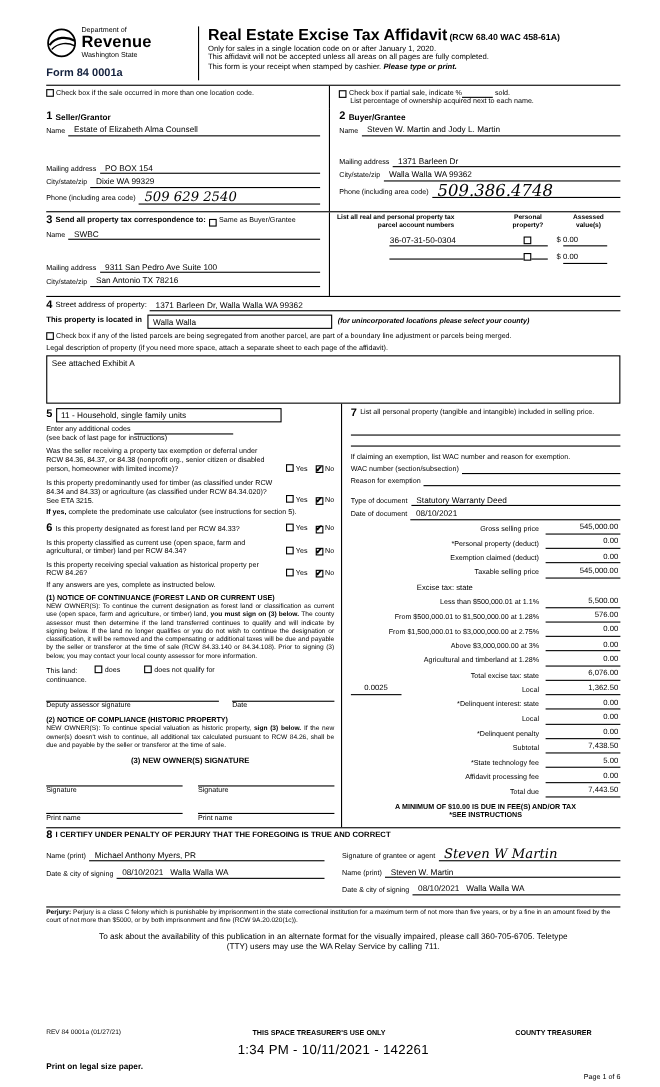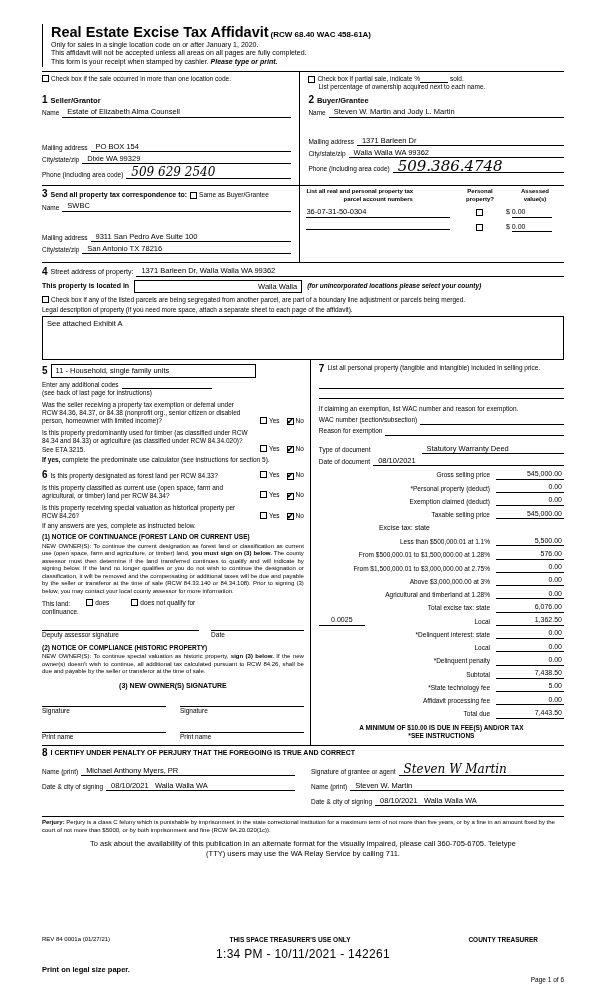--- a/index.html
+++ b/index.html
@@ -44,25 +44,25 @@
 .s12-r{flex:1;padding:2px 0 6px 8px;}
 .spacer22{height:22px;}
 
 .sec3{border-top:1px solid #000;}
 .s3-l{width:49.5%;border-right:1px solid #000;padding:3px 8px 8px 0;}
 .s3-r{flex:1;padding:2px 0 4px 6px;}
 .pc1{flex:1;padding-right:4px;}
 .pc2{width:52px;flex:none;text-align:center;}
 .pc3{width:58px;flex:none;}
 .prow{margin-top:4px;align-items:flex-end;}
-.pnum{width:100%;}
+.pnum{width:100%;margin-left:48px;}
 .pval{width:40px;}
 
 .sec4{border-top:1px solid #000;padding-top:2px;}
-.locbox{border:1px solid #000;width:168px;padding:1px 4px;margin:0 5px;min-height:11px;flex:none;text-align:right;}
+.locbox{border:1px solid #000;width:168px;padding:1px 4px;margin:0 5px;min-height:11px;flex:none;}
 .legalbox{border:1px solid #000;height:44px;margin-top:2px;padding:2px 4px;}
 
 .mid-l{width:51.5%;border-right:1px solid #000;padding:4px 6px 4px 0;}
 .mid-r{flex:1;padding:4px 0 4px 8px;}
 .codebox{border:1px solid #000;width:205px;padding:1px 4px;min-height:11px;}
 .q{display:flex;align-items:flex-end;margin-top:4px;}
 .qt{flex:1;padding-right:5px;}
 .yn{white-space:nowrap;flex:none;}
 .yn .cb{margin-left:5px;}
 .notebody{font-size:6px;text-align:justify;margin-top:1px;}
@@ -93,20 +93,35 @@
 .stamp{text-align:center;font-size:12px;letter-spacing:.3px;margin-top:3px;}
 .printnote{text-align:left;font-weight:bold;font-size:7.5px;margin-top:3px;}
 .pageno{text-align:right;font-size:6.5px;margin-top:1px;}
 </style>
 </head>
 <body>
 
 <div class="page">
 
   <div class="hdr">
+    <div class="hdr-left">
+      <div class="logo-row">
+        <svg width="28" height="28" viewBox="0 0 28 28" style="flex:none;margin-right:4px;">
+          <circle cx="14" cy="14" r="12.3" fill="none" stroke="#000" stroke-width="1.6"></circle>
+          <path d="M3 16 C 9 8, 19 8, 26 12" fill="none" stroke="#000" stroke-width="2"></path>
+          <path d="M5 20 C 11 13.5, 20 13.5, 25.5 16.5" fill="none" stroke="#000" stroke-width="1.2"></path>
+        </svg>
+        <div>
+          <div class="dept1">Department of</div>
+          <div class="dept2">Revenue</div>
+          <div class="dept3">Washington State</div>
+        </div>
+      </div>
+      <div class="formno">Form 84 0001a</div>
+    </div>
     <div class="hdr-right">
       <div>
         <span class="title">Real Estate Excise Tax Affidavit</span>
         <span class="titleref">(RCW 68.40 WAC 458-61A)</span>
       </div>
       <div class="fs7">Only for sales in a single location code on or after January 1, 2020.</div>
       <div class="fs7">This affidavit will not be accepted unless all areas on all pages are fully completed.</div>
       <div class="fs7"><span>This form is your receipt when stamped by cashier.</span> <span class="b i">Please type or print.</span></div>
     </div>
   </div>
@@ -355,21 +370,21 @@
       <div class="fs65" style="margin-top:6px;">If claiming an exemption, list WAC number and reason for exemption.</div>
       <div class="field">
           <span class="lab fs65">WAC number (section/subsection)</span>
           <span class="fill"></span>
         </div>
       <div class="field">
           <span class="lab fs65">Reason for exemption</span>
           <span class="fill"></span>
         </div>
 
-      <div class="field" style="margin-top:8px;gap:48px;">
+      <div class="field" style="margin-top:8px;">
           <span class="lab fs65">Type of document</span>
           <span class="fill val">Statutory Warranty Deed</span>
         </div>
       <div class="field">
           <span class="lab fs65">Date of document</span>
           <span class="fill val">08/10/2021</span>
         </div>
 
       <div class="amt">
           <span class="al">Gross selling price</span>

